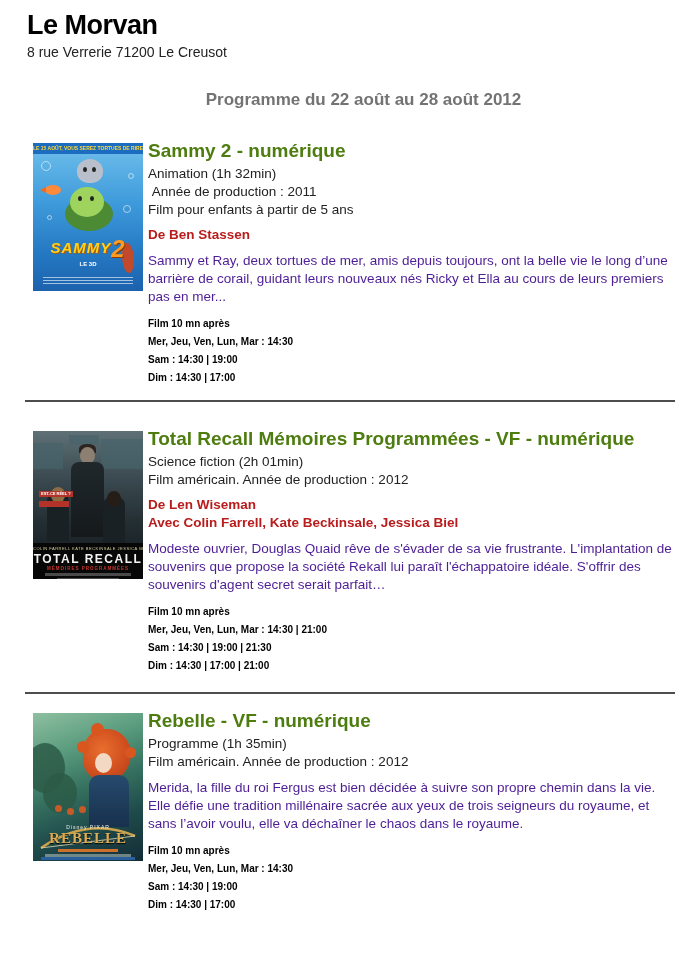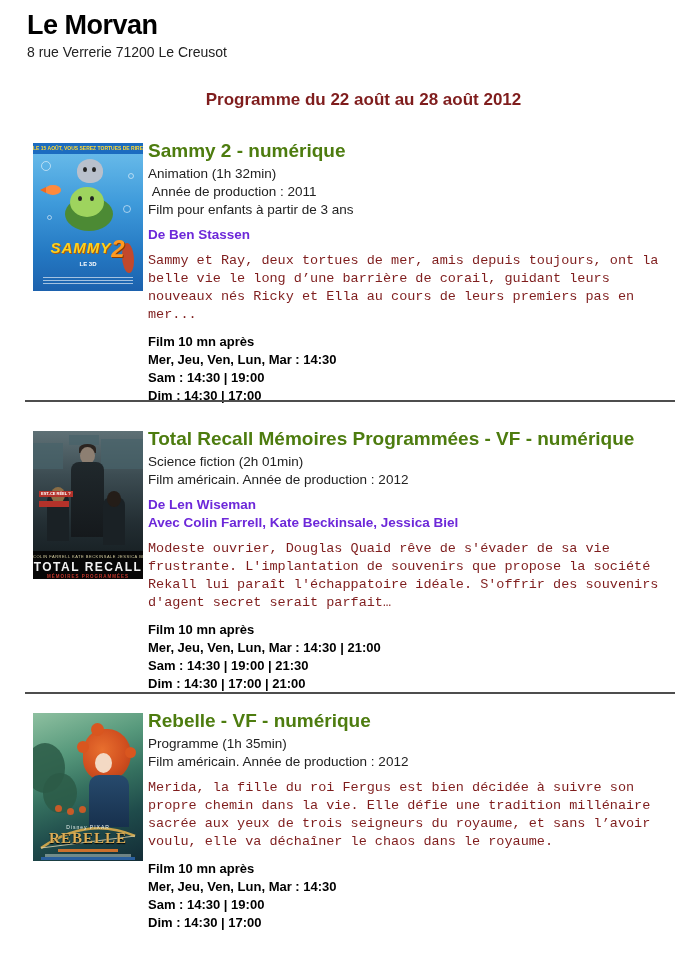--- a/index.html
+++ b/index.html
@@ -9,35 +9,35 @@
     font-family:"Liberation Sans", sans-serif;
     color:#1c1c1c;
     overflow:hidden;
   }
   .page { position:relative; width:700px; height:980px; background:#fff; }
 
   
   .page-header { padding:10px 0 0 27px; }
   .cinema-name { margin:0; font-size:27px; font-weight:bold; color:#000; letter-spacing:-0.5px; }
   .cinema-address { margin-top:3px; font-size:14px; color:#222; }
-  .program-title { margin-top:30px; text-align:center; font-size:17px; font-weight:bold; color:#7f1d1d; }
+  .program-title { margin-top:30px; text-align:center; font-size:17px; font-weight:bold; color:#737373; }
 
   
   .film { position:absolute; left:27px; width:649px; }
   .film-1 { top:140px; }
   .film-2 { top:428px; }
   .film-3 { top:710px; }
   .film-info { margin-left:121px; }
   .film-title { margin:0 0 3px 0; font-size:19px; font-weight:bold; color:#4d7c0f; line-height:22px; }
   .meta div { font-size:13.5px; line-height:18px; color:#222; }
-  .credits { margin-top:7px; font-weight:bold; color:#6d28d9; }
+  .credits { margin-top:7px; font-weight:bold; color:#b91c1c; }
   .credits div { font-size:13.5px; line-height:18px; }
-  .synopsis { margin-top:8px; font-size:13.5px; line-height:18px; color:#7f1d1d;font-family:Liberation Mono, monospace; }
+  .synopsis { margin-top:8px; font-size:13.5px; line-height:18px; color:#4c1d95; }
   .times { margin-top:9px; font-weight:bold; color:#000; }
-  .times div { font-size:13px; line-height:18px; }
+  .times div { font-size:10px; line-height:18px; }
 
   .divider { position:absolute; left:25px; width:650px; border-top:2px solid #4d4d4d; }
   .divider-1 { top:400px; }
   .divider-2 { top:692px; }
 
   
   .poster { position:absolute; left:6px; top:3px; width:110px; height:148px; overflow:hidden; }
 
   
   .p-sammy { background:linear-gradient(180deg,#6fc0ec 0%,#3f9bdb 40%,#2478c2 75%,#1c61ad 100%); }
@@ -74,21 +74,21 @@
   .tr-hair { position:absolute; left:46px; top:13px; width:17px; height:9px; background:#2b2420; border-radius:50% 50% 0 0; }
   .tr-head { position:absolute; left:47px; top:16px; width:15px; height:17px; background:#8d7f72; border-radius:50% 50% 48% 48%; }
   .tr-body { position:absolute; left:38px; top:31px; width:33px; height:75px;
     background:linear-gradient(180deg,#20282c,#15191c); border-radius:8px 8px 0 0; }
   .tr-woman { position:absolute; width:22px; height:48px; border-radius:8px 8px 0 0; background:#1a2125; }
   .w1 { left:14px; top:62px; } .w1:before { content:""; position:absolute; left:4px; top:-6px; width:14px; height:16px; background:#8a6d45; border-radius:50%; }
   .w2 { left:70px; top:66px; } .w2:before { content:""; position:absolute; left:4px; top:-6px; width:14px; height:16px; background:#241d18; border-radius:50%; }
   .tr-chip { position:absolute; left:6px; background:#b3322a; color:#fff; font-size:4px; font-weight:bold; line-height:6px; padding:0 2px; white-space:nowrap; }
   .c1 { top:60px; }
   .c2 { top:70px; width:30px; height:6px; }
-  .tr-band { position:absolute; left:0; right:0; bottom:0; height:28px; background:#070707; text-align:center; }
+  .tr-band { position:absolute; left:0; right:0; bottom:0; height:36px; background:#070707; text-align:center; }
   .tr-names { font-size:4px; color:#d6cfa0; margin-top:3px; letter-spacing:.5px; white-space:nowrap; }
   .tr-title { font-size:12px; font-weight:bold; color:#f2f2f2; letter-spacing:1.5px; margin-top:1px; white-space:nowrap; }
   .tr-sub { font-size:4.5px; color:#c8372c; font-weight:bold; letter-spacing:1px; white-space:nowrap; }
   .tr-cbar { margin:2px auto 0; width:86px; height:3px; background:rgba(200,200,200,.35); }
   .tr-cbar.short { width:62px; height:2px; }
 
   
   .p-reb { background:linear-gradient(160deg,#8ec0a0 0%,#57997c 28%,#35705f 50%,#1f4b4b 72%,#132c36 100%); }
   .rb-tree { position:absolute; background:#2c5a47; border-radius:50%; opacity:.85; }
   .rt1 { left:-8px; top:30px; width:40px; height:50px; }
@@ -144,21 +144,21 @@
       <div class="ps-seahorse"></div>
       <div class="ps-title"><span>SAMMY</span><span class="ps-two">2</span></div>
       <div class="ps-3d">LE 3D</div>
       <div class="ps-credits"></div>
     </div>
     <div class="film-info">
       <h2 class="film-title">Sammy 2 - numérique</h2>
       <div class="meta">
         <div>Animation (1h 32min)</div>
         <div>&nbsp;Année de production : 2011</div>
-        <div>Film pour enfants à partir de 3 ans</div>
+        <div>Film pour enfants à partir de 5 ans</div>
       </div>
       <div class="credits">
         <div>De Ben Stassen</div>
         <div></div>
       </div>
       <div class="synopsis">Sammy et Ray, deux tortues de mer, amis depuis toujours, ont la belle vie le long d’une barrière de corail, guidant leurs nouveaux nés Ricky et Ella au cours de leurs premiers pas en mer...</div>
       <div class="times">
         <div>Film 10 mn après</div>
         <div>Mer, Jeu, Ven, Lun, Mar : 14:30</div>
         <div>Sam : 14:30 | 19:00</div>

